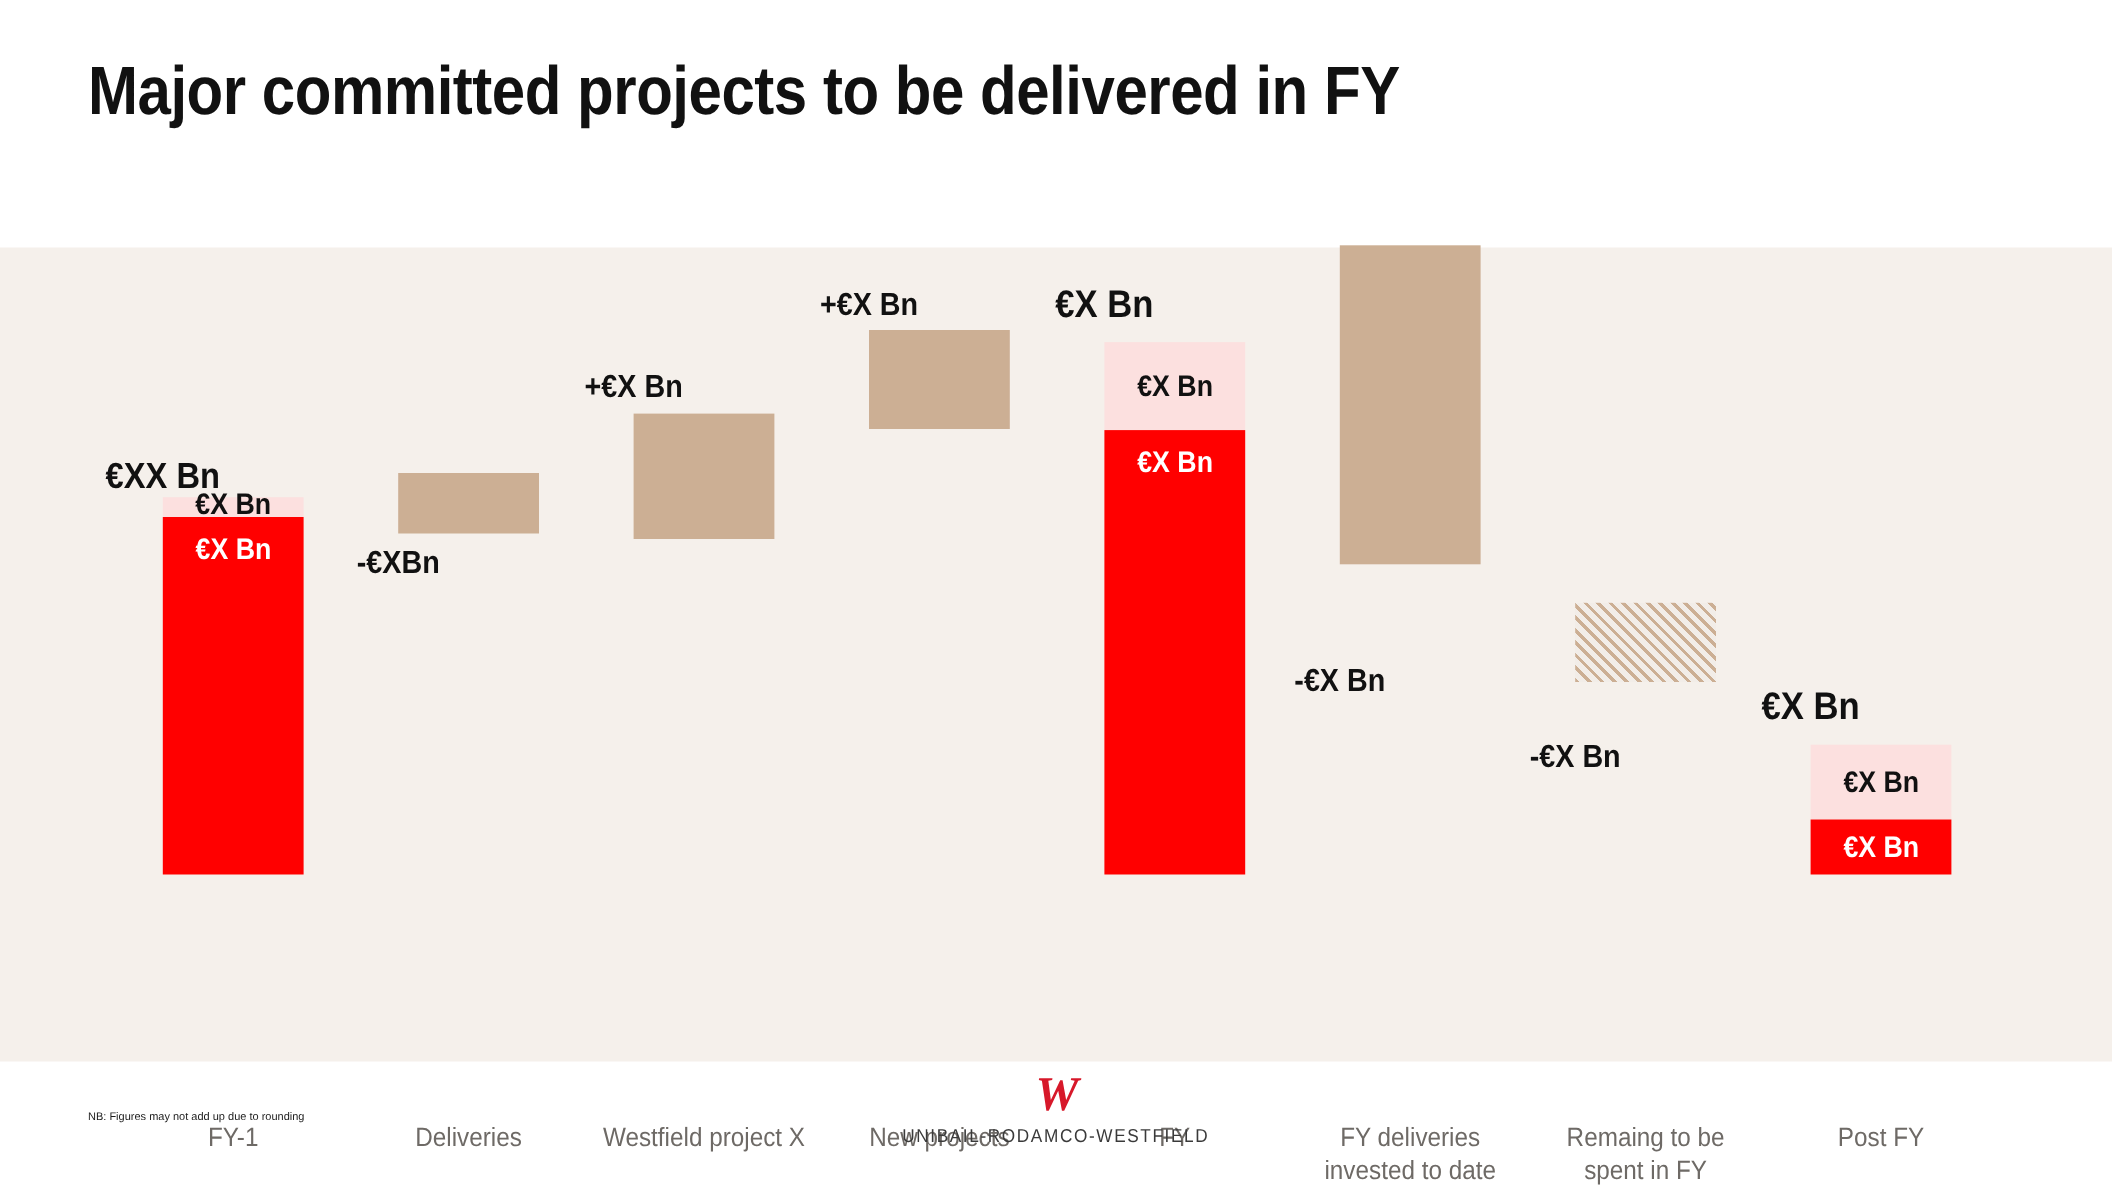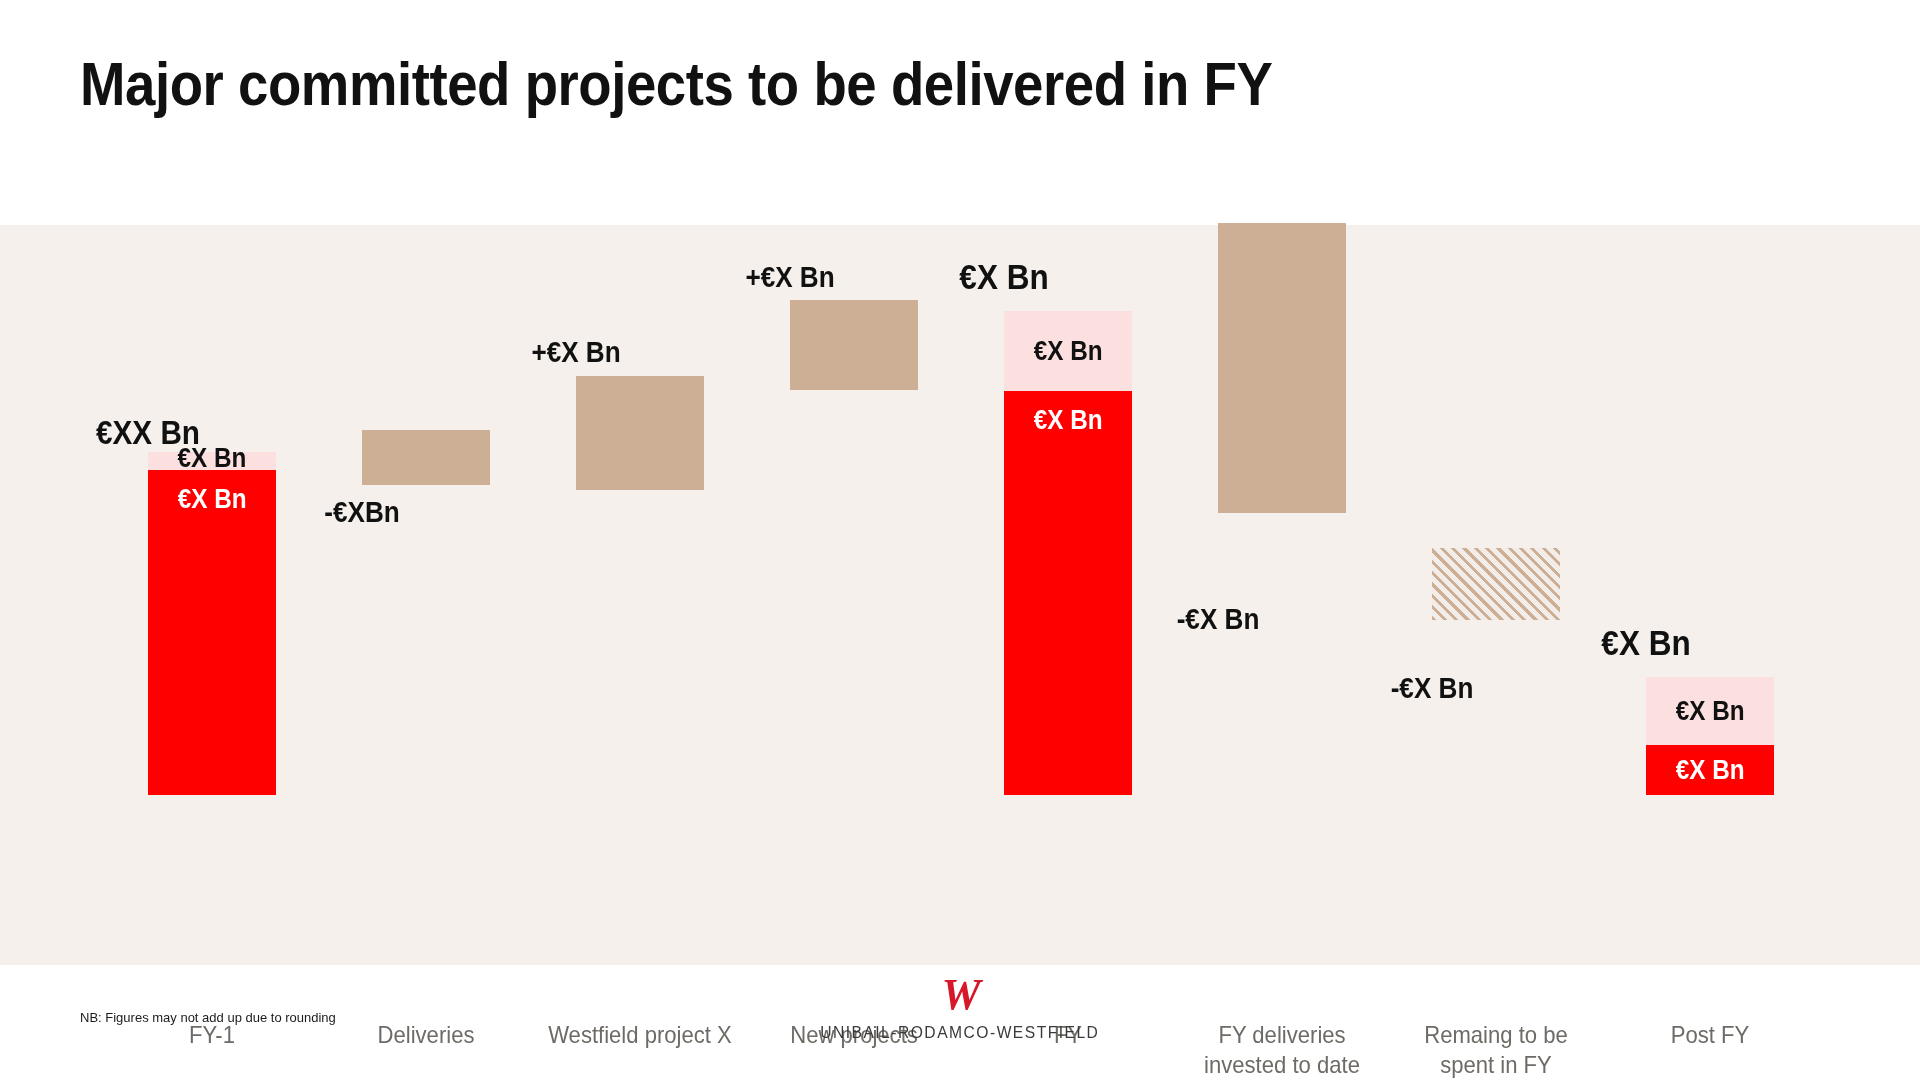--- a/index.html
+++ b/index.html
@@ -137,21 +137,21 @@
     color: #6E6A66;
     transform: scaleX(0.92);
   }
 
   
   .footer-note {
     position: absolute;
     left: 80px;
     top: 1010px;
     font-family: "Liberation Sans", sans-serif;
-    font-size: 13px;
+    font-size: 10px;
     color: #1b1b1b;
     white-space: nowrap;
   }
   .logo {
     position: absolute;
     left: 0;
     top: 975px;
     width: 1920px;
     display: flex;
     flex-direction: column;

